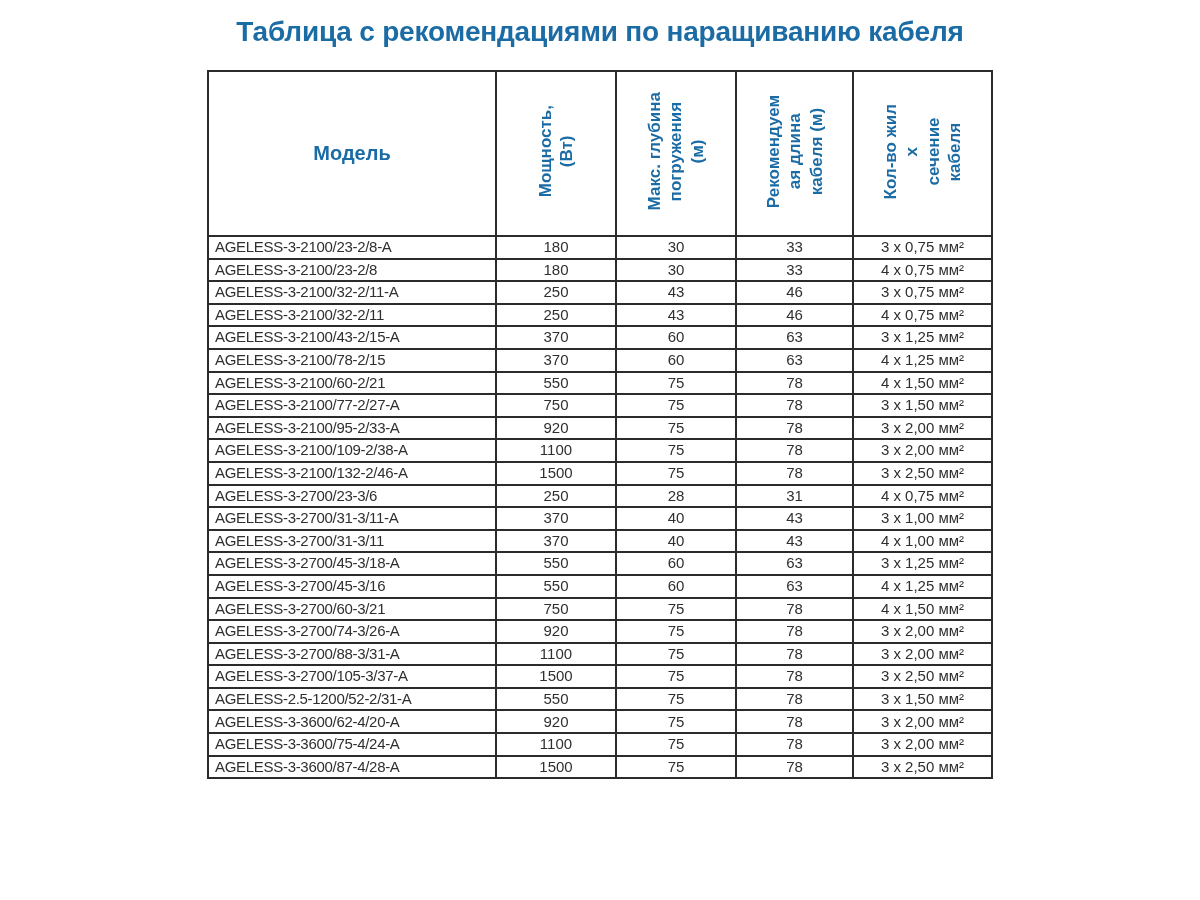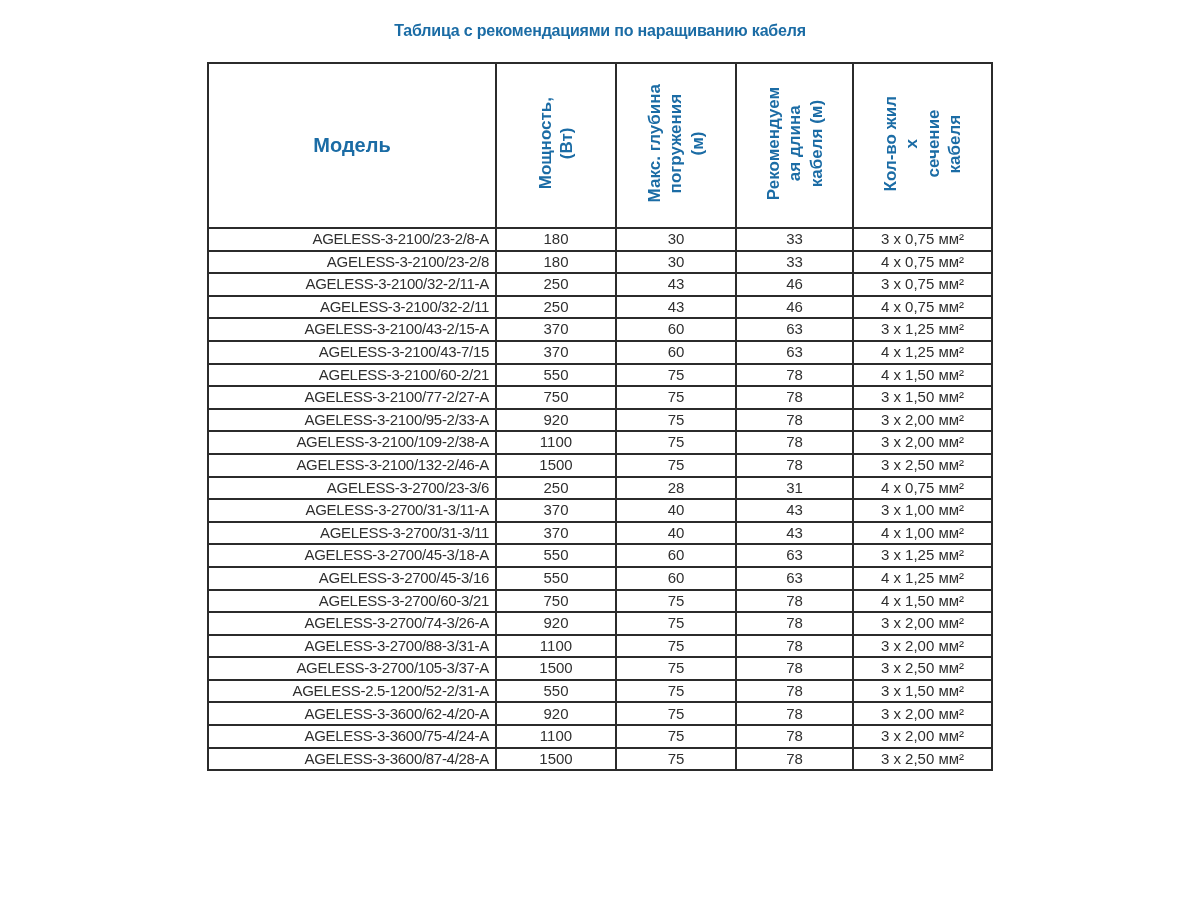--- a/index.html
+++ b/index.html
@@ -5,23 +5,23 @@
   html, body {
     margin: 0;
     padding: 0;
     background: #ffffff;
     width: 1200px;
     height: 900px;
     overflow: hidden;
     font-family: "Liberation Sans", sans-serif;
   }
   .page-title {
-    margin-top: 22px;
-    text-align: center;
-    font-size: 16px;
+    margin-top: 16px;
+    text-align: center;
+    font-size: 28px;
     font-weight: bold;
     color: #1b6ca5;
     letter-spacing: -0.2px;
   }
   table.cable-table {
     margin: 22px auto 0 auto;
     border-collapse: collapse;
     table-layout: fixed;
     width: 784px;
     background: #fca5a5;
@@ -58,21 +58,21 @@
   table.cable-table td {
     height: 20.6px;
     padding: 0 6px;
     color: #2f2f2f;
     font-size: 15px;
     line-height: 1.1;
     white-space: nowrap;
     overflow: hidden;
   }
   td.c-model {
-    text-align: right;
+    text-align: left;
     padding-left: 10px;
     font-size: 16px;
     letter-spacing: -0.3px;
   }
   td.c-num {
     text-align: center;
   }
   col.col-model { width: 288px; }
   col.col-power { width: 120px; }
   col.col-depth { width: 120px; }
@@ -149,21 +149,21 @@
         <td class="c-num">4 х 0,75 мм²</td>
       </tr>
       <tr>
         <td class="c-model">AGELESS-3-2100/43-2/15-A</td>
         <td class="c-num">370</td>
         <td class="c-num">60</td>
         <td class="c-num">63</td>
         <td class="c-num">3 х 1,25 мм²</td>
       </tr>
       <tr>
-        <td class="c-model">AGELESS-3-2100/43-7/15</td>
+        <td class="c-model">AGELESS-3-2100/78-2/15</td>
         <td class="c-num">370</td>
         <td class="c-num">60</td>
         <td class="c-num">63</td>
         <td class="c-num">4 х 1,25 мм²</td>
       </tr>
       <tr>
         <td class="c-model">AGELESS-3-2100/60-2/21</td>
         <td class="c-num">550</td>
         <td class="c-num">75</td>
         <td class="c-num">78</td>

